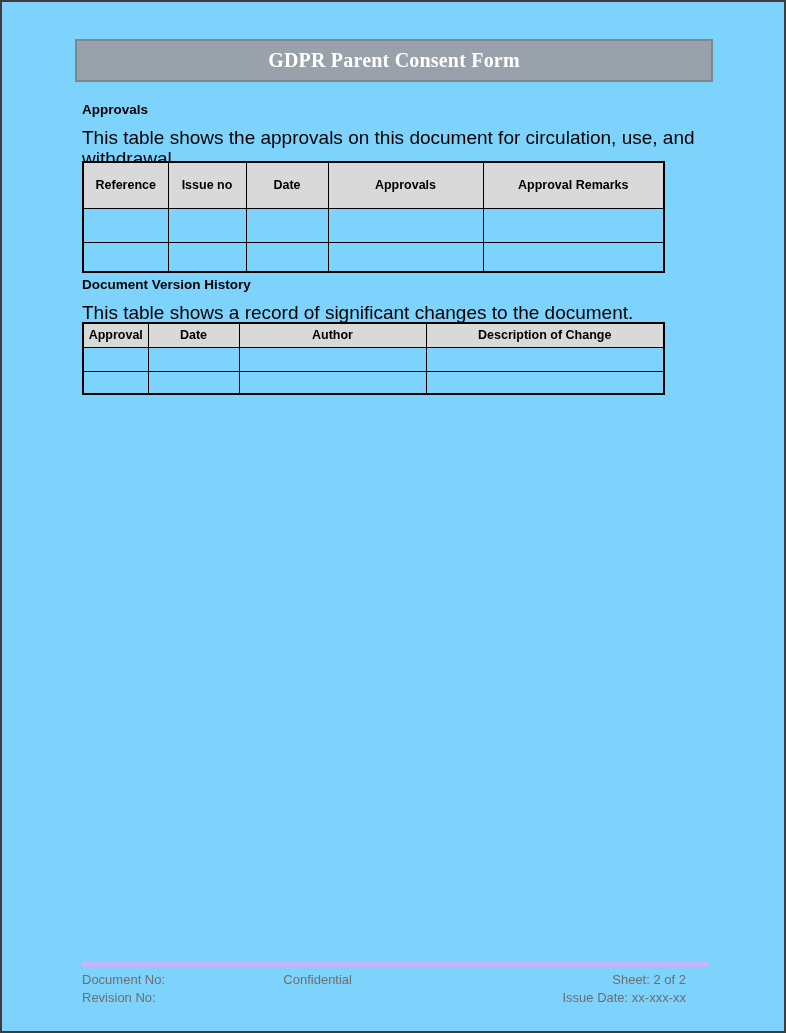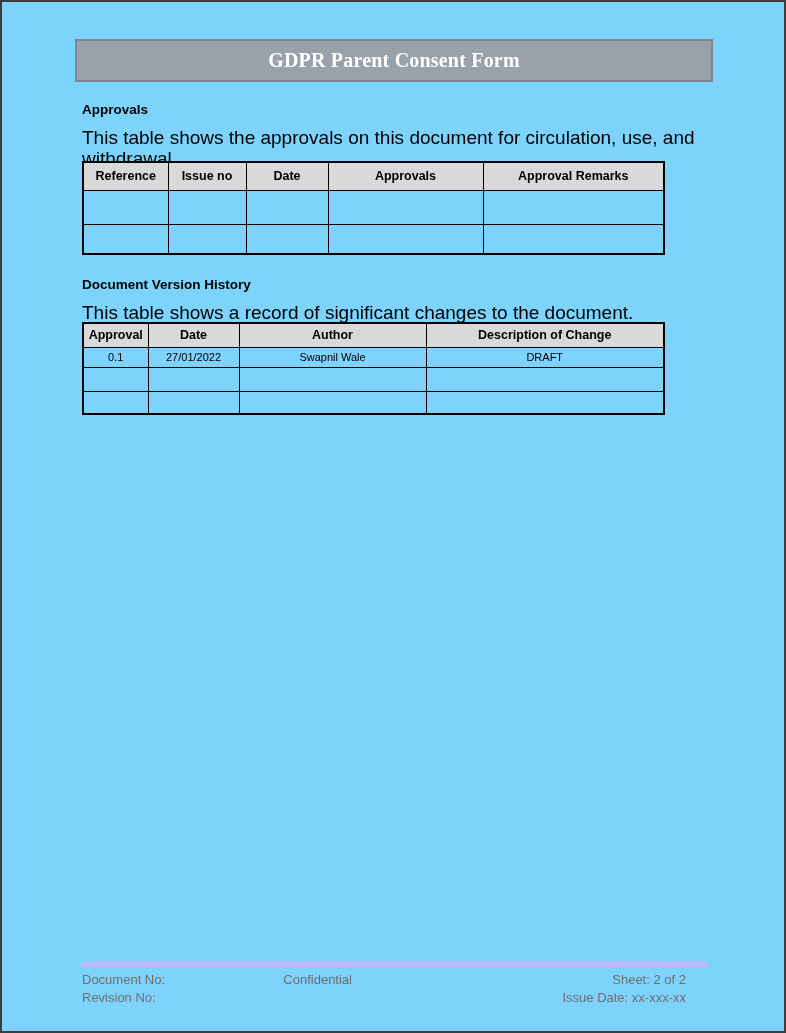--- a/index.html
+++ b/index.html
@@ -75,21 +75,21 @@
   }
   .doc-table th {
     background: #D9D9D9;
     font-size: 12.5px;
     font-weight: bold;
   }
   .doc-table td {
     font-size: 11px;
     font-weight: normal;
   }
-  .approvals-table th { height: 28px; }
+  .approvals-table th { height: 46px; }
   .approvals-table tr.a-row-1 td { height: 34px; }
   .approvals-table tr.a-row-2 td { height: 30px; }
   .vh-table th { height: 24px; }
   .vh-table tr.v-row-1 td { height: 20px; }
   .vh-table tr.v-row-2 td { height: 24px; }
   .vh-table tr.v-row-3 td { height: 23px; }
 
   
   .footer {
     position: absolute;
@@ -165,26 +165,20 @@
     </colgroup>
     <thead>
       <tr>
         <th>Approval</th>
         <th>Date</th>
         <th>Author</th>
         <th>Description of Change</th>
       </tr>
     </thead>
     <tbody>
-      <tr class="v-row-1">
-        <td>0.1</td>
-        <td>27/01/2022</td>
-        <td>Swapnil Wale</td>
-        <td>DRAFT</td>
-      </tr>
       <tr class="v-row-2">
         <td></td>
         <td></td>
         <td></td>
         <td></td>
       </tr>
       <tr class="v-row-3">
         <td></td>
         <td></td>
         <td></td>

